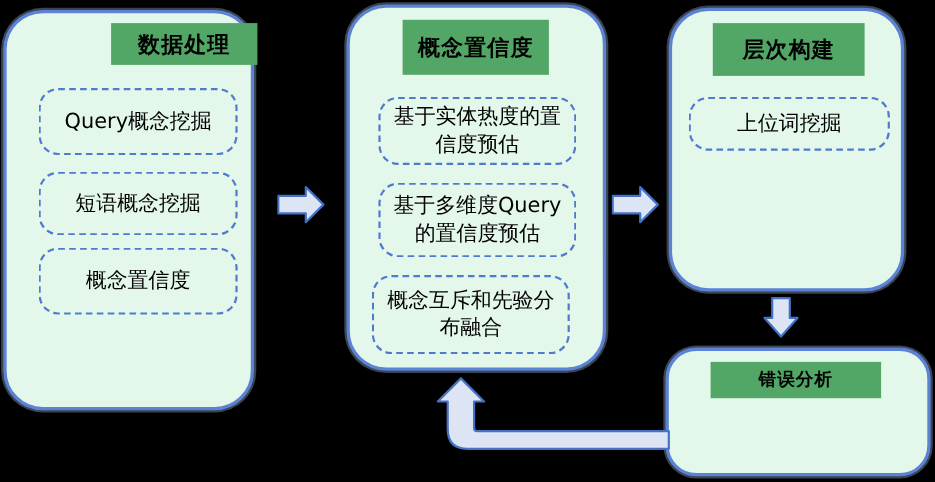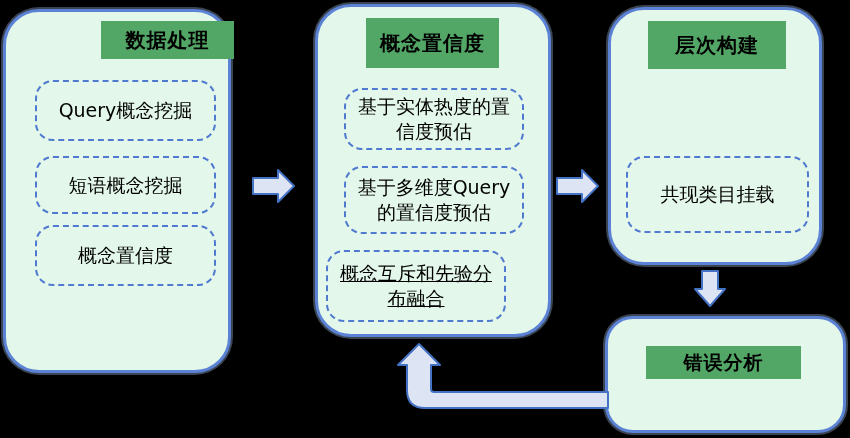--- a/index.html
+++ b/index.html
@@ -73,30 +73,30 @@
     <div class="panel-header" style="left:55px;top:9px;width:133px;height:38px;margin-left:40px;">数据处理</div>
     <div class="panel-item" style="left:29px;top:68px;width:181px;height:61px;">Query概念挖掘</div>
     <div class="panel-item" style="left:29px;top:144px;width:181px;height:58px;">短语概念挖掘</div>
     <div class="panel-item" style="left:29px;top:213px;width:181px;height:61px;">概念置信度</div>
   </div>
 
   <div class="panel" style="left:315px;top:4px;width:236px;height:333px;">
     <div class="panel-header" style="left:48px;top:11px;width:133px;height:50px;">概念置信度</div>
     <div class="panel-item" style="left:26px;top:81px;width:180px;height:62px;">基于实体热度的置信度预估</div>
     <div class="panel-item" style="left:26px;top:159px;width:180px;height:68px;">基于多维度Query的置信度预估</div>
-    <div class="panel-item" style="left:8px;top:243px;width:180px;height:72px;text-decoration:underline;">概念互斥和先验分布融合</div>
+    <div class="panel-item" style="left:20px;top:243px;width:180px;height:72px;">概念互斥和先验分布融合</div>
   </div>
 
   <div class="panel" style="left:608px;top:7px;width:214px;height:258px;">
     <div class="panel-header" style="left:37px;top:11px;width:138px;height:48px;">层次构建</div>
-    <div class="panel-item" style="left:15px;top:146px;width:183px;height:77px;">共现类目挂载</div>
+    <div class="panel-item" style="left:15px;top:78px;width:183px;height:49px;">上位词挖掘</div>
   </div>
 
   <div class="panel" style="left:605px;top:316px;width:241px;height:117px;border-radius:28px;">
-    <div class="panel-header" style="left:38px;top:27px;width:155px;height:33px;font-size:19px;text-align:center;">错误分析</div>
+    <div class="panel-header" style="left:38px;top:10px;width:155px;height:33px;font-size:16px;text-align:center;">错误分析</div>
   </div>
 
   <div class="arrow" style="left:252px;top:168px;">
     <svg width="44" height="36" viewBox="0 0 44 36">
       <polygon points="1,10 26,10 26,2 42,18 26,34 26,26 1,26" fill="var(--arrow-fill)" stroke="var(--arrow-border)" stroke-width="2" stroke-linejoin="round"></polygon>
     </svg>
   </div>
 
   <div class="arrow" style="left:556px;top:168px;">
     <svg width="44" height="36" viewBox="0 0 44 36">

